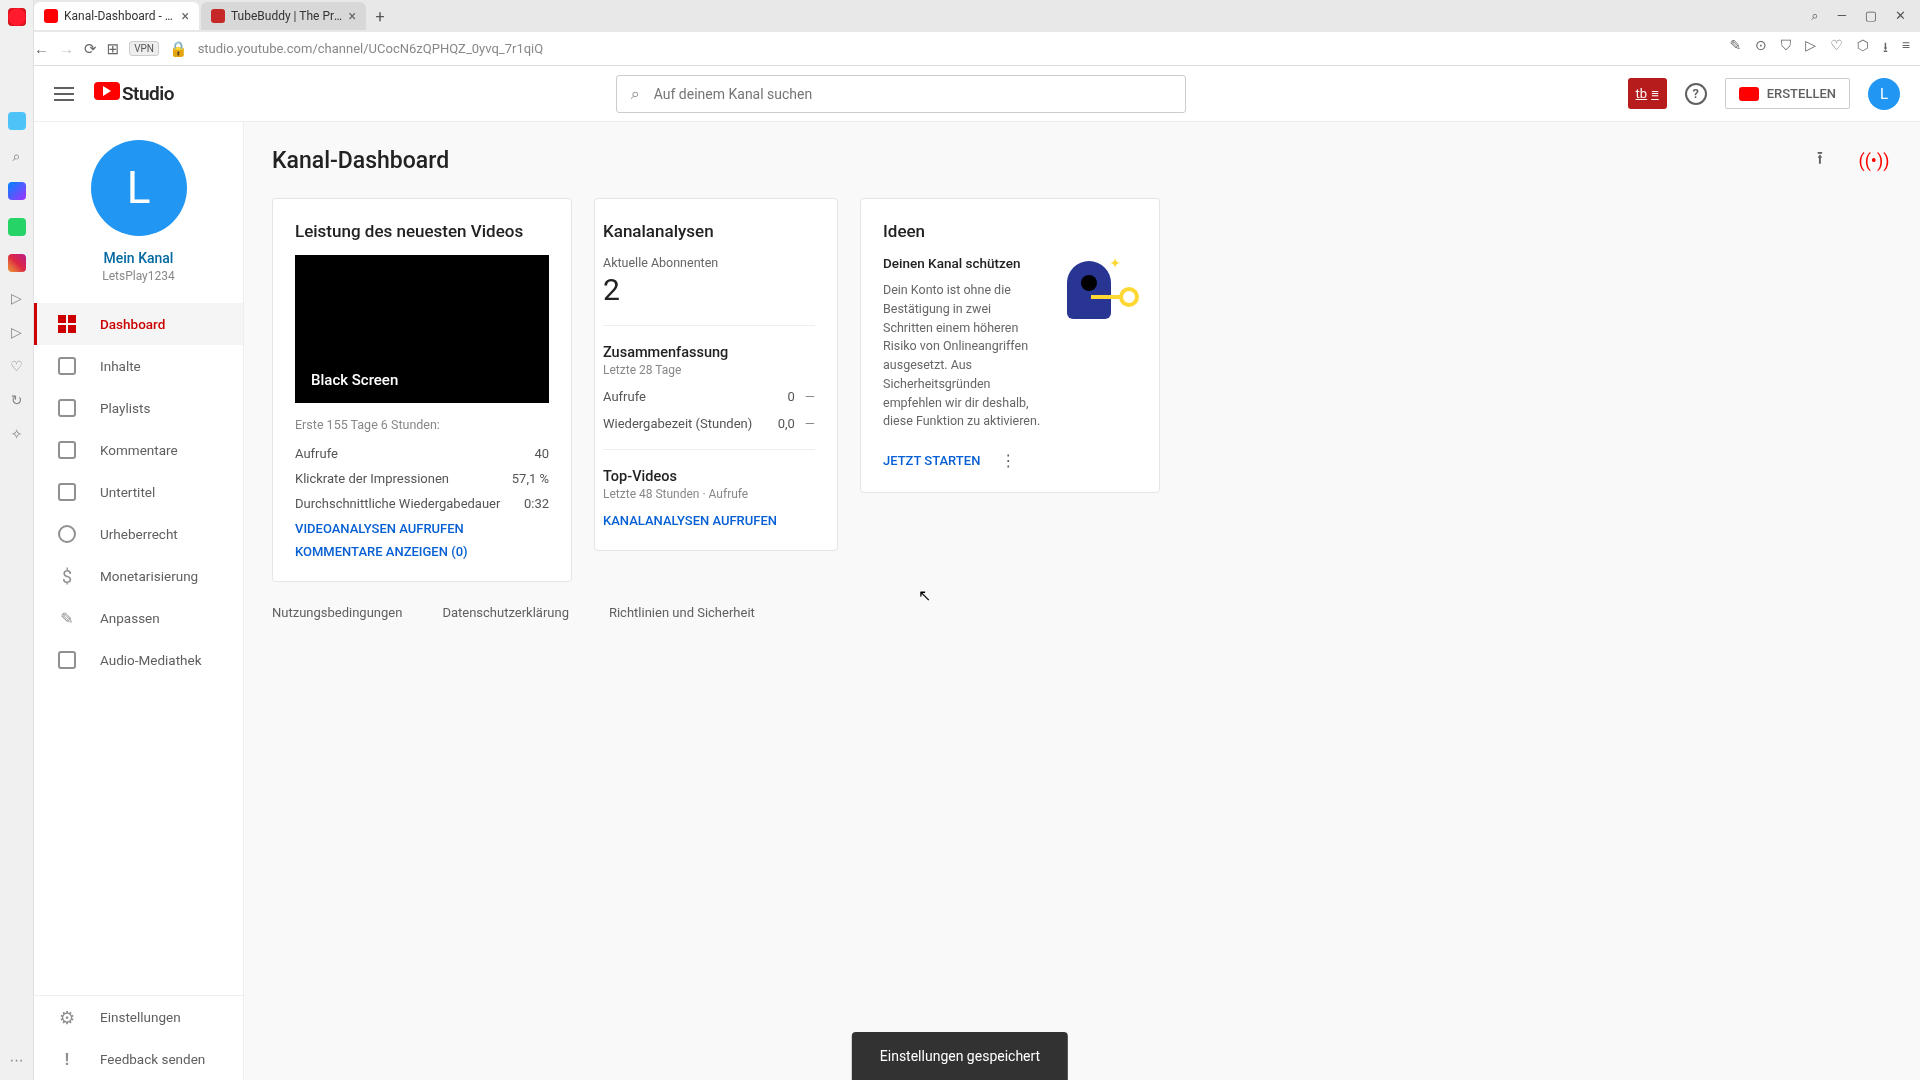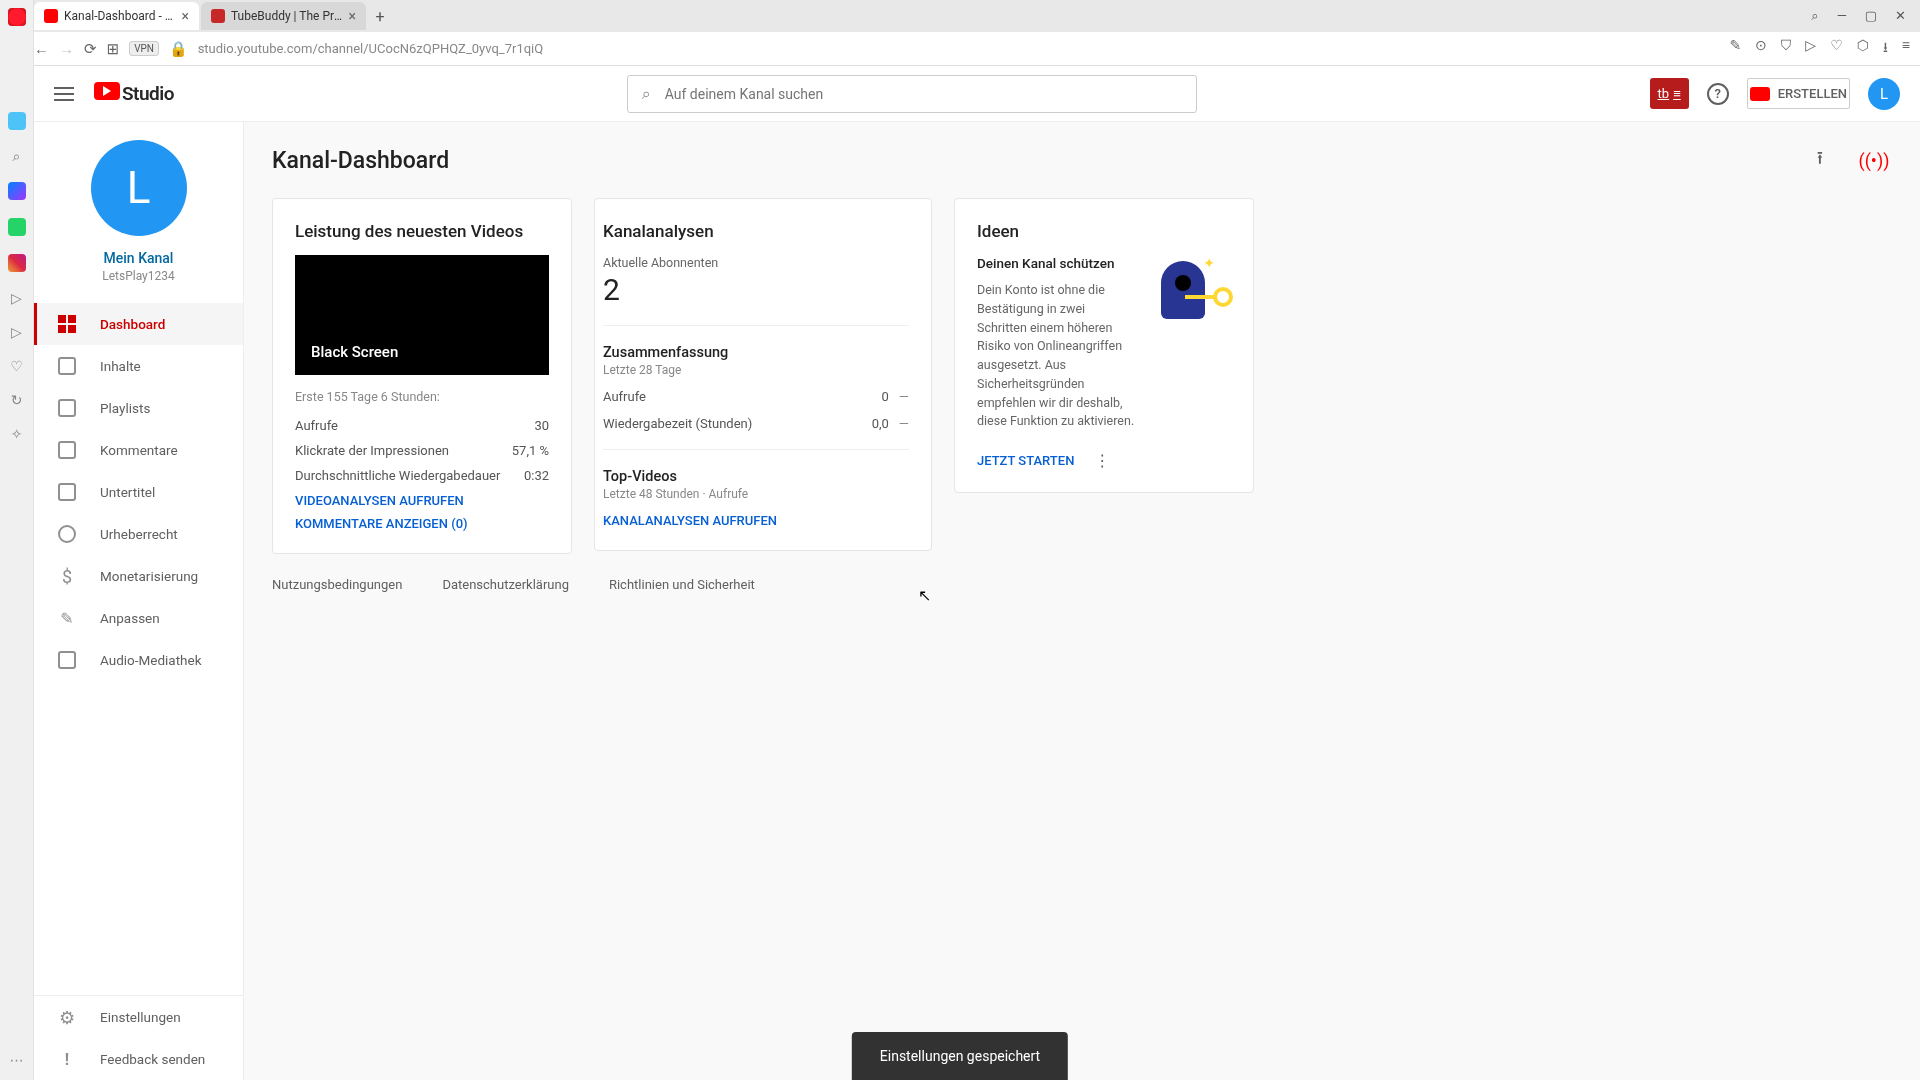--- a/index.html
+++ b/index.html
@@ -43,21 +43,21 @@
 .yt-play { width: 26px; height: 18px; background: #ff0000; border-radius: 4px; position: relative; }
 .yt-play::after { content: ''; position: absolute; left: 9px; top: 4px; border-left: 8px solid #fff; border-top: 5px solid transparent; border-bottom: 5px solid transparent; }
 .logo-text { font-weight: 600; font-size: 19px; letter-spacing: -0.5px; color: #282828; }
 .search-wrap { flex: 1; display: flex; justify-content: center; }
 .search-box { width: 570px; height: 38px; border: 1px solid #ccc; border-radius: 3px; display: flex; align-items: center; padding: 0 14px; gap: 14px; color: #888; }
 .search-ico { font-size: 16px; }
 .search-input { border: none; outline: none; font-size: 14px; flex: 1; color: #333; }
 .hdr-right { display: flex; align-items: center; gap: 18px; }
 .tb-badge { background: #b71c1c; color: #fff; padding: 8px 8px; border-radius: 3px; font-size: 13px; display: flex; align-items: center; gap: 4px; text-decoration: underline; }
 .help-ico { width: 22px; height: 22px; border: 2px solid #606060; border-radius: 50%; display: flex; align-items: center; justify-content: center; font-size: 13px; color: #606060; font-weight: 600; }
-.create-btn { display: flex; align-items: center; gap: 8px; border: 1px solid #ccc; padding: 7px 2px; border-radius: 2px; font-size: 13px; font-weight: 500; color: #606060; }
+.create-btn { display: flex; align-items: center; gap: 8px; border: 1px solid #ccc; padding: 7px 13px; border-radius: 2px; font-size: 13px; font-weight: 500; color: #606060; }
 .create-ico { width: 20px; height: 14px; background: #ff0000; border-radius: 3px; position: relative; }
 .avatar { width: 32px; height: 32px; background: #2196f3; border-radius: 50%; display: flex; align-items: center; justify-content: center; color: #fff; font-size: 15px; }
 
 
 .studio-sidebar { position: fixed; top: 122px; left: 34px; width: 210px; bottom: 0; background: #fff; border-right: 1px solid #eee; display: flex; flex-direction: column; }
 .channel-block { display: flex; flex-direction: column; align-items: center; padding: 18px 0 20px; }
 .channel-avatar { width: 96px; height: 96px; background: #2196f3; border-radius: 50%; display: flex; align-items: center; justify-content: center; color: #fff; font-size: 44px; }
 .channel-name { font-size: 14px; font-weight: 500; margin-top: 14px; color: #0369a1; }
 .channel-handle { font-size: 12px; color: #888; margin-top: 3px; }
 .nav-items { flex: 1; }
@@ -76,27 +76,27 @@
 .page-title { font-size: 23px; font-weight: 500; color: #222; }
 .head-actions { margin-left: auto; display: flex; gap: 18px; }
 .head-act { width: 36px; height: 36px; display: flex; align-items: center; justify-content: center; color: #606060; font-size: 18px; }
 .live-dot { color: #ff0000; }
 
 .cards { display: flex; gap: 22px; align-items: flex-start; }
 .card { background: #fff; border: 1px solid #e5e5e5; border-radius: 4px; padding: 22px; }
 .card-title { font-size: 17px; font-weight: 500; color: #222; margin-bottom: 14px; }
 
 .card-latest { width: 300px; }
-.video-thumb { width: 100%; height: 120px; background: #000; position: relative; margin-bottom: 14px; }
+.video-thumb { width: 100%; height: 148px; background: #000; position: relative; margin-bottom: 14px; }
 .thumb-title { position: absolute; left: 16px; bottom: 14px; color: #fff; font-size: 15px; font-weight: 500; }
 .meta-line { font-size: 12.5px; color: #888; margin-bottom: 14px; }
 .stat-row { display: flex; justify-content: space-between; font-size: 13px; color: #555; margin-bottom: 10px; }
 .link-btn { color: #065fd4; font-size: 13px; font-weight: 500; margin-top: 8px; cursor: pointer; display: block; }
 
-.card-analytics { width: 338px; padding-left: 8px; }
+.card-analytics { width: 244px; padding-left: 8px; }
 .sub-label { font-size: 12.5px; color: #666; }
 .sub-count { font-size: 30px; color: #222; margin-top: 2px; }
 .divider { border-top: 1px solid #eee; margin: 18px 0; }
 .section-label { font-size: 14.5px; font-weight: 500; color: #222; margin-bottom: 2px; }
 .section-sub { font-size: 12px; color: #888; margin-bottom: 12px; }
 .metric-row { display: flex; align-items: center; font-size: 13px; color: #555; margin-bottom: 12px; }
 .metric-row .mval { margin-left: auto; }
 .metric-row .mdash { margin-left: 10px; color: #888; }
 
 .card-ideas { width: 300px; position: relative; }
@@ -303,21 +303,21 @@
   <div class="cards">
 
     <div class="card card-latest">
       <div class="card-title">Leistung des neuesten Videos</div>
       <div class="video-thumb">
         <div class="thumb-title">Black Screen</div>
       </div>
       <div class="meta-line">Erste 155 Tage 6 Stunden:</div>
       <div class="stat-row">
         <span>Aufrufe</span>
-        <span>30</span>
+        <span>40</span>
       </div>
       <div class="stat-row">
         <span>Klickrate der Impressionen</span>
         <span>57,1 %</span>
       </div>
       <div class="stat-row">
         <span>Durchschnittliche Wiedergabedauer</span>
         <span>0:32</span>
       </div>
       <span class="link-btn">VIDEOANALYSEN AUFRUFEN</span>

